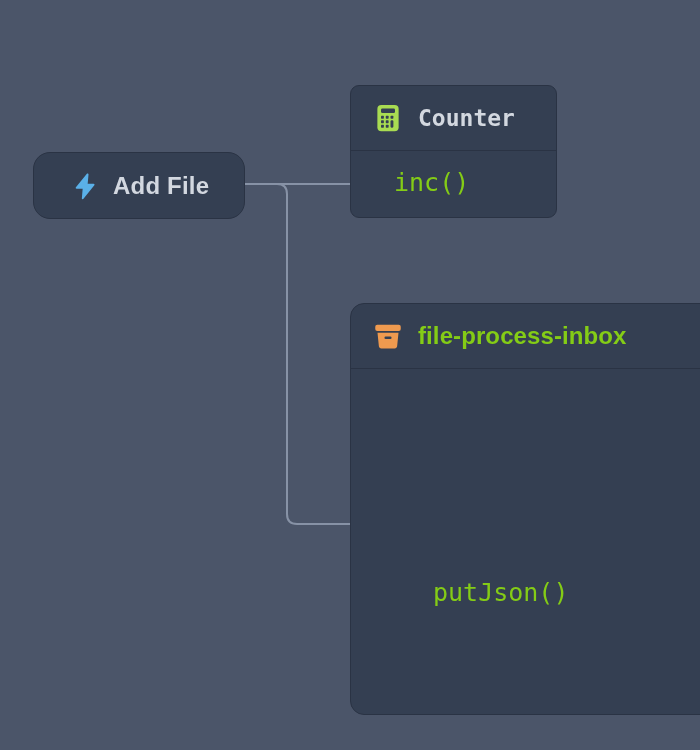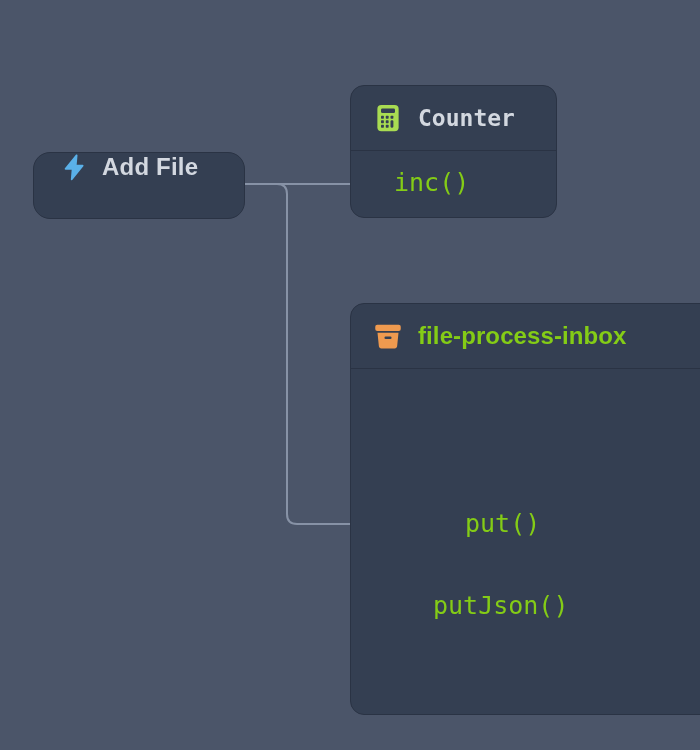--- a/index.html
+++ b/index.html
@@ -37,22 +37,22 @@
   }
 
   
   .node-trigger {
     left: 33px;
     top: 152px;
     width: 212px;
     height: 67px;
     border-radius: 17px;
     display: flex;
-    align-items: flex-start;
-    padding-left: 26px;
+    align-items: center;
+    padding-left: 37px;
     box-sizing: border-box;
   }
   .node-trigger .node-icon {
     width: 28px;
     height: 28px;
     margin-right: 14px;
     flex: 0 0 auto;
     display: block;
   }
   .node-trigger .node-title {
@@ -66,20 +66,21 @@
 
   
   .node-resource {
     border-radius: 14px;
   }
   .node-counter {
     left: 350px;
     top: 85px;
     width: 207px;
     height: 133px;
+    border-radius: 9px;
   }
   .node-inbox {
     left: 350px;
     top: 303px;
     width: 390px;
     height: 412px;
   }
   .node-header {
     display: flex;
     align-items: center;
@@ -124,21 +125,21 @@
 
   .method {
     position: absolute;
     font-family: "DejaVu Sans Mono", "Liberation Mono", monospace;
     font-size: 25px;
     color: #84cc16;
     white-space: nowrap;
   }
   .method-inc  { left: 43px;  top: 17px; }
   .method-put  { left: 114px; top: 140px; }
-  .method-putjson { left: 82px; top: 222px; }
+  .method-putjson { left: 82px; top: 209px; }
 </style>
 </head>
 <body>
 
 <div id="canvas">
 
   <svg id="edge-layer" viewBox="0 0 700 750" width="700" height="750">
     <defs>
       <marker id="arrow" markerWidth="9" markerHeight="8" refX="8.5" refY="4" orient="auto" markerUnits="userSpaceOnUse">
         <path d="M0,0 L9,4 L0,8 Z" fill="#8792a6"></path>
@@ -187,18 +188,17 @@
     <div class="node-header">
       <svg class="node-icon" viewBox="0 0 24 24">
         <rect x="1.8" y="3.0" width="20.4" height="5.0" rx="1.6" fill="#ef9a4f"></rect>
         <path d="M3.6 9.4 L20.4 9.4 L19.3 20.2 C19.2 21.2 18.4 21.9 17.4 21.9 L6.6 21.9 C5.6 21.9 4.8 21.2 4.7 20.2 Z" fill="#ef9a4f"></path>
         <rect x="9.2" y="12.3" width="5.6" height="2.1" rx="0.9" fill="#343f52"></rect>
       </svg>
       <span class="title-sans">file-process-inbox</span>
     </div>
     <div class="node-divider"></div>
     <div class="node-body">
-      <span class="method method-put">put()</span>
       <span class="method method-putjson">putJson()</span>
     </div>
   </div>
 
 </div>
 
 </body></html>

